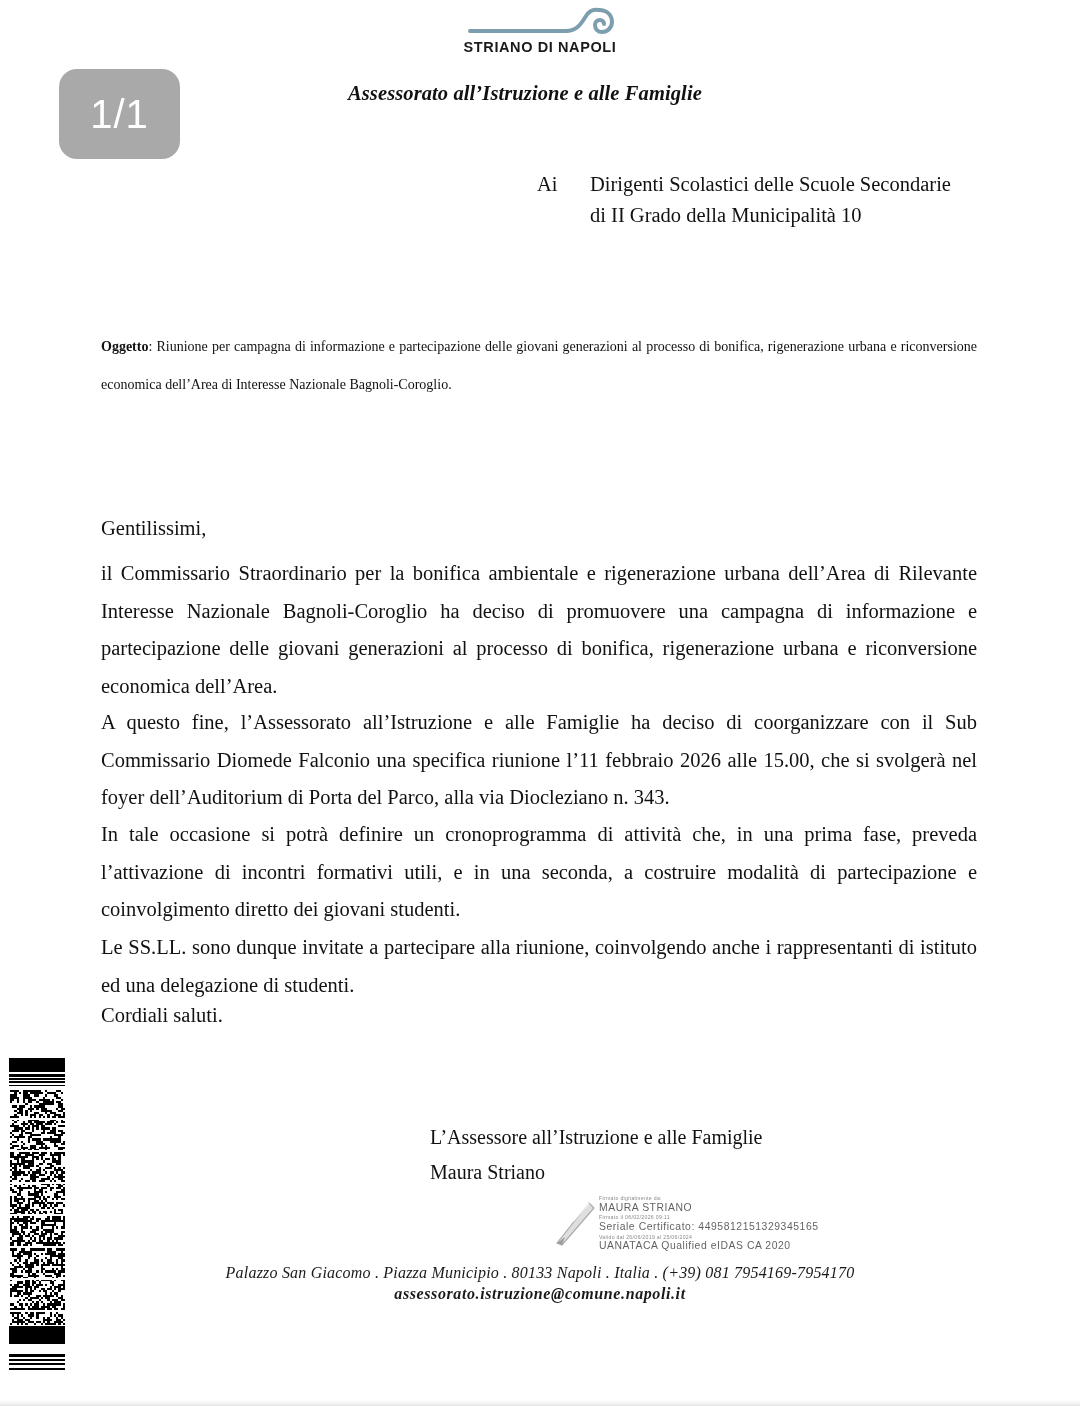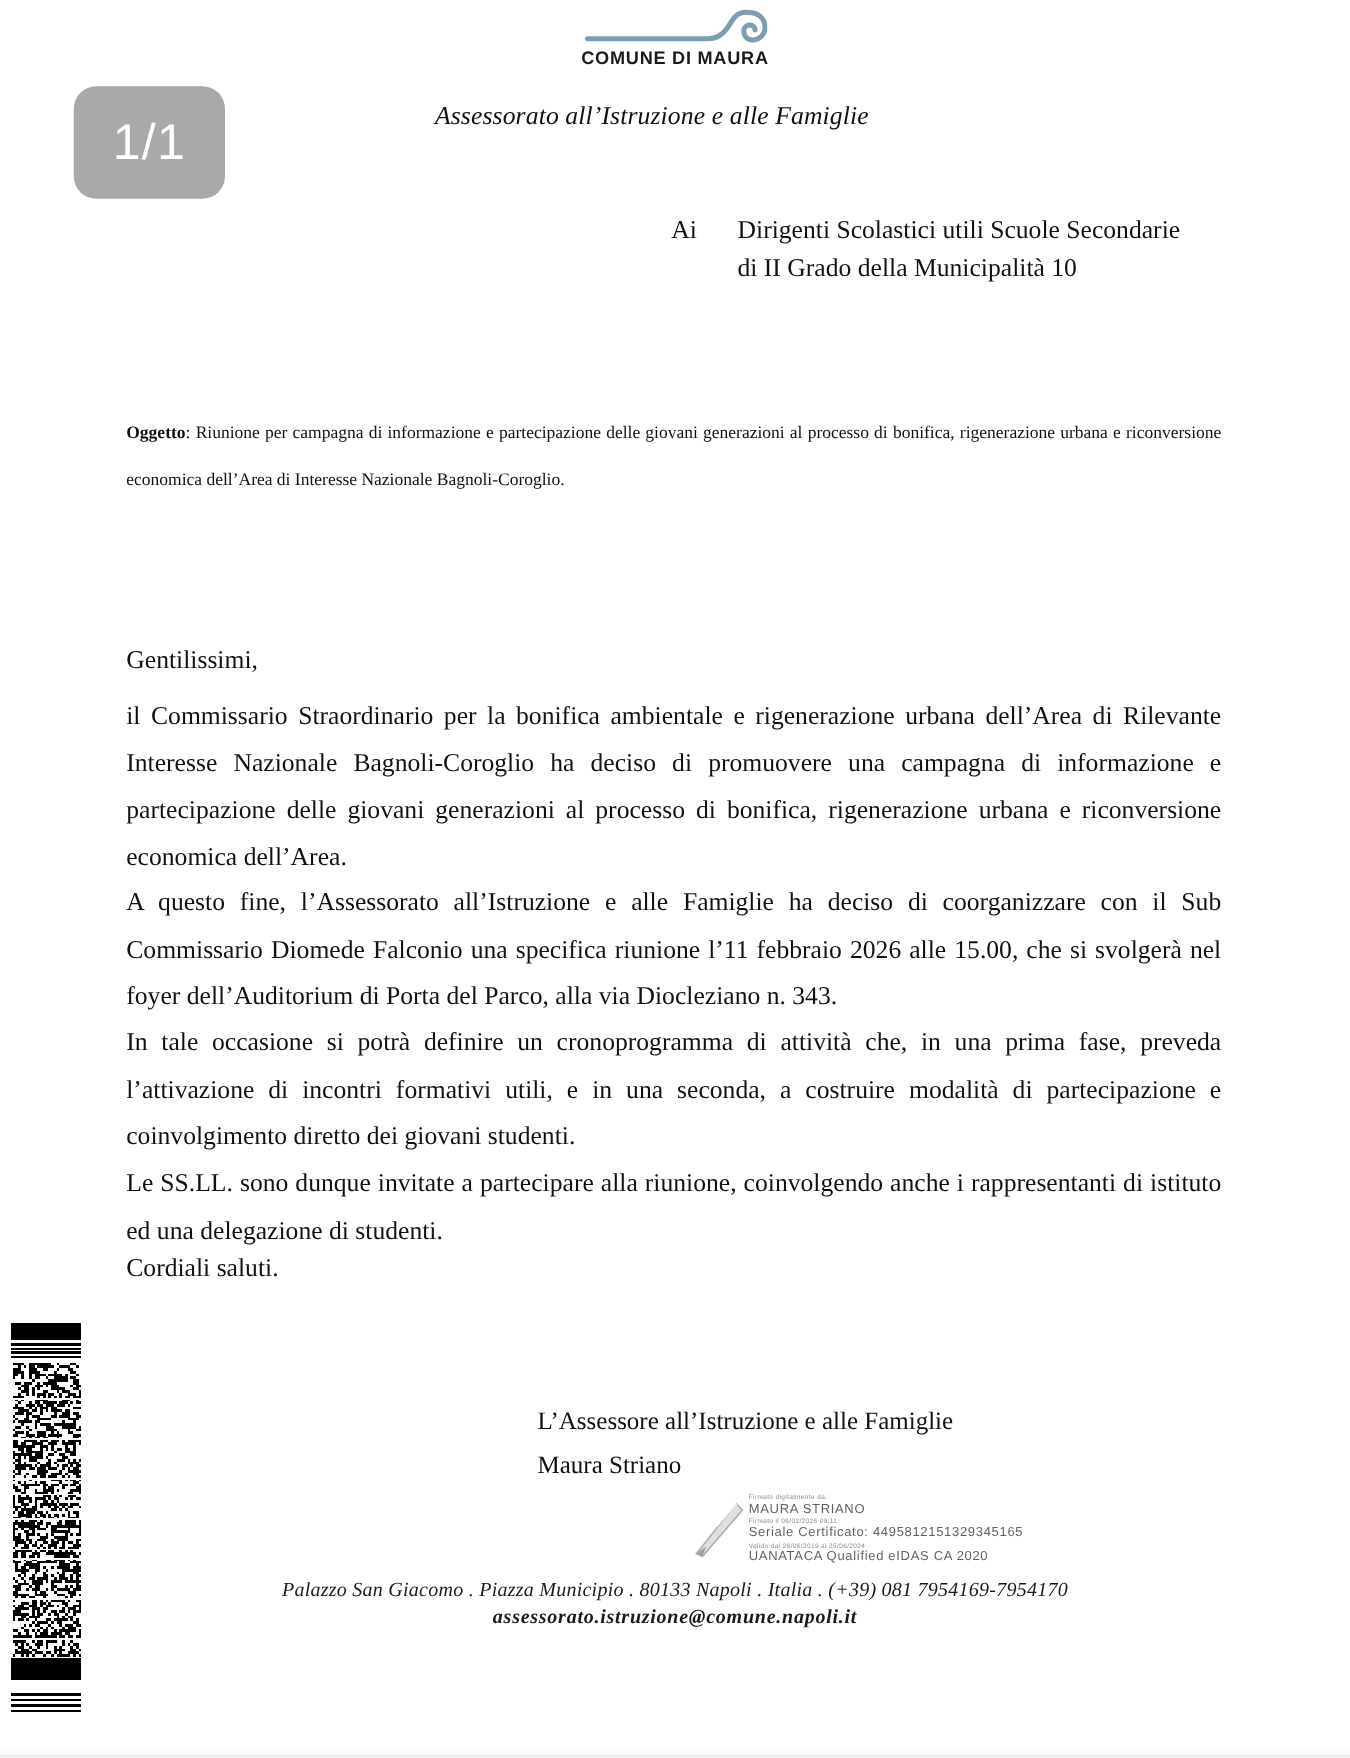--- a/index.html
+++ b/index.html
@@ -68,21 +68,21 @@
     color: #1a1a1a;
   }
 
   
   .dept-header {
     position: absolute;
     left: 348px; top: 82px;
     font-family: "Liberation Serif", serif;
     font-size: 20.5px;
     font-style: italic;
-    font-weight: normal;
+    font-weight: bold;
     color: #111;
     letter-spacing: 0.1px;
   }
 
   
   .recipient {
     position: absolute;
     left: 537px; top: 169px;
     display: flex;
     align-items: flex-start;
@@ -219,33 +219,33 @@
 <div class="page-sheet">
 
   <div class="letterhead">
     <span>
       <svg class="logo-wave" width="148" height="32" viewBox="0 0 148 32">
         <path d="M4 25 L100 25 C112 25 116 16 120 10 C123 5 128 3 133 4" fill="none" stroke="#7d9eae" stroke-width="4" stroke-linecap="round"></path>
         <path d="M133 4 C141 4 146 9 146 16 C146 22 141 26 136 26 C132 26 129 23 129 19
                  C129 16 131 14 134 14 C136 14 138 15.5 138 18" fill="none" stroke="#7d9eae" stroke-width="4" stroke-linecap="round"></path>
       </svg>
     </span>
-    <div class="logo-text">COMUNE DI MAURA</div>
+    <div class="logo-text">STRIANO DI NAPOLI</div>
   </div>
 
   <div class="page-badge">
     <span class="page-badge-label">1/1</span>
   </div>
 
   <div class="dept-header">Assessorato all’Istruzione e alle Famiglie</div>
 
   <div class="recipient">
     <span class="recipient-prefix">Ai</span>
     <span class="recipient-lines">
-      <div class="recipient-line">Dirigenti Scolastici utili Scuole Secondarie</div>
+      <div class="recipient-line">Dirigenti Scolastici delle Scuole Secondarie</div>
       <div class="recipient-line">di II Grado della Municipalità 10</div>
     </span>
   </div>
 
   <div class="doc-body">
     <p class="subject-para"><span class="subject-label">Oggetto</span><span>: </span><span>Riunione per campagna di informazione e partecipazione delle giovani generazioni al processo di bonifica, rigenerazione urbana e riconversione economica dell’Area di Interesse Nazionale Bagnoli-Coroglio.</span></p>
   </div>
 
   <div class="salutation">Gentilissimi,</div>
 

